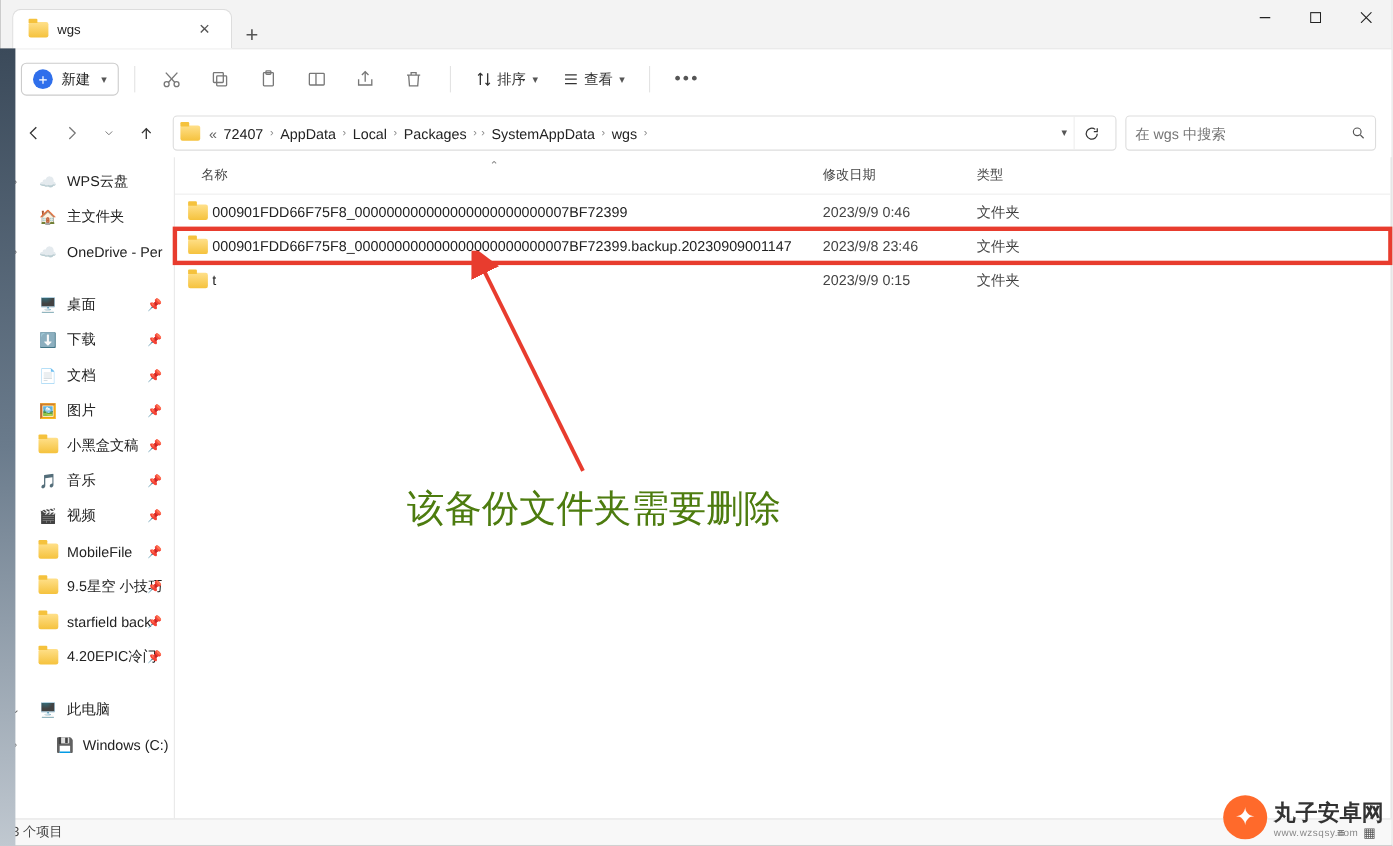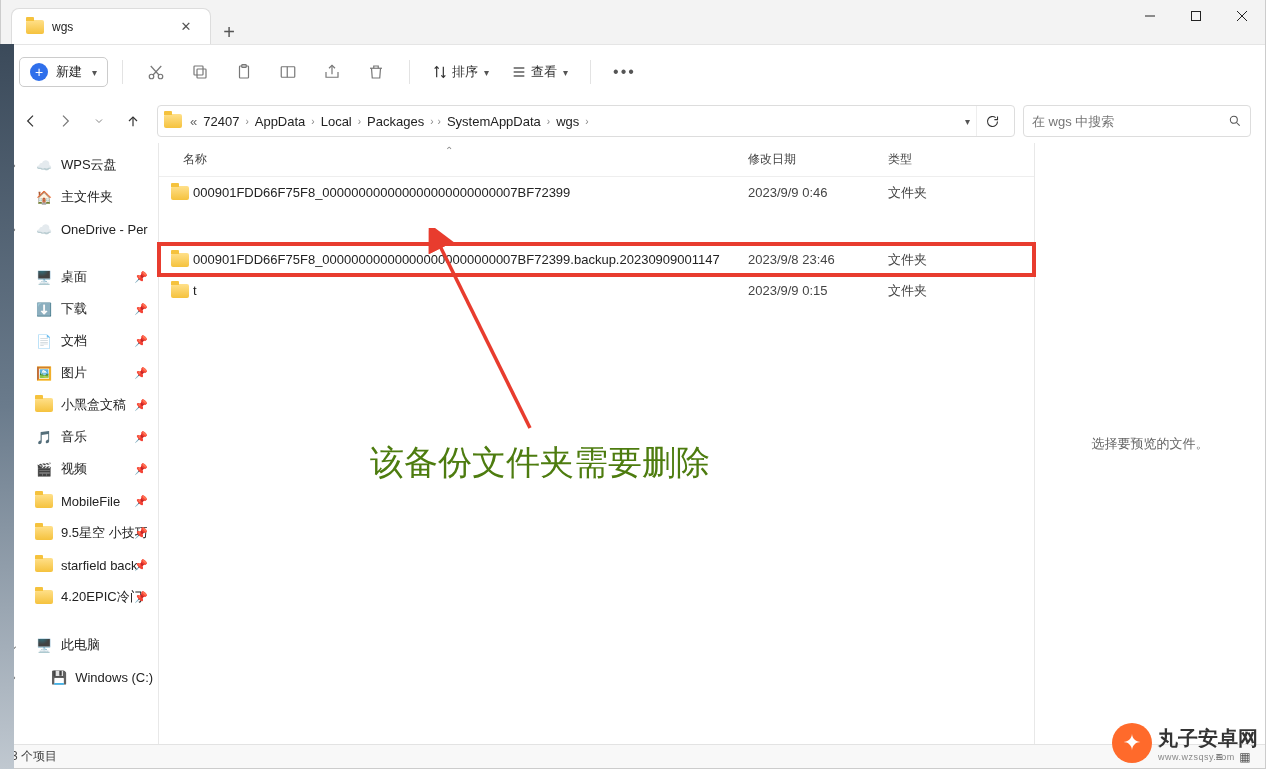--- a/index.html
+++ b/index.html
@@ -62,21 +62,21 @@
 .col-name { width: 565px; position: relative; }
 .col-sort { position: absolute; left: 262px; top: -6px; color: #888; font-size: 10px; }
 .col-date { width: 140px; }
 .col-type { flex: 1; }
 .files { flex: 1; }
 .file-row { display: flex; align-items: center; height: 31px; padding-left: 12px; cursor: pointer; }
 .file-row .fic { width: 22px; display: flex; align-items: center; }
 .file-row .fname { width: 555px; white-space: nowrap; overflow: hidden; }
 .file-row .fdate { width: 140px; color: #444; }
 .file-row .ftype { color: #444; }
-.file-row.highlight-box { outline: 4px solid #e83c2e; outline-offset: -2px; margin-top: 36px; }
+.file-row.highlight-box { outline: 4px solid #e83c2e; outline-offset: -2px; }
 
 .preview { width: 230px; display: flex; align-items: center; justify-content: center; color: #666; font-size: 13px; }
 
 .statusbar { height: 24px; border-top: 1px solid #e3e3e3; display: flex; align-items: center; padding: 0 10px; font-size: 12px; color: #444; background: #f8f8f8; position: relative; }
 .statusbar .view-toggles { position: absolute; right: 8px; display: flex; gap: 2px; }
 .statusbar .vt { width: 24px; height: 18px; display:flex; align-items:center; justify-content:center; color:#555; cursor:pointer; }
 
 
 .folder-ic { width: 18px; height: 14px; display: inline-block; position: relative; }
 .folder-ic::before { content: ""; position: absolute; inset: 0; background: linear-gradient(#ffe08a, #f5c23d); border-radius: 2px; }
@@ -391,23 +391,20 @@
             <span class="fic">
               <span class="folder-ic"></span>
             </span>
             <span class="fname">t</span>
             <span class="fdate">2023/9/9 0:15</span>
             <span class="ftype">文件夹</span>
           </div>
         </div>
     </div>
 
-    <div class="preview">
-      <span>选择要预览的文件。</span>
-    </div>
   </div>
 
   <div class="statusbar">
     <span>3 个项目</span>
     <div class="view-toggles">
       <span class="vt">≡</span>
       <span class="vt">▦</span>
     </div>
   </div>
 

